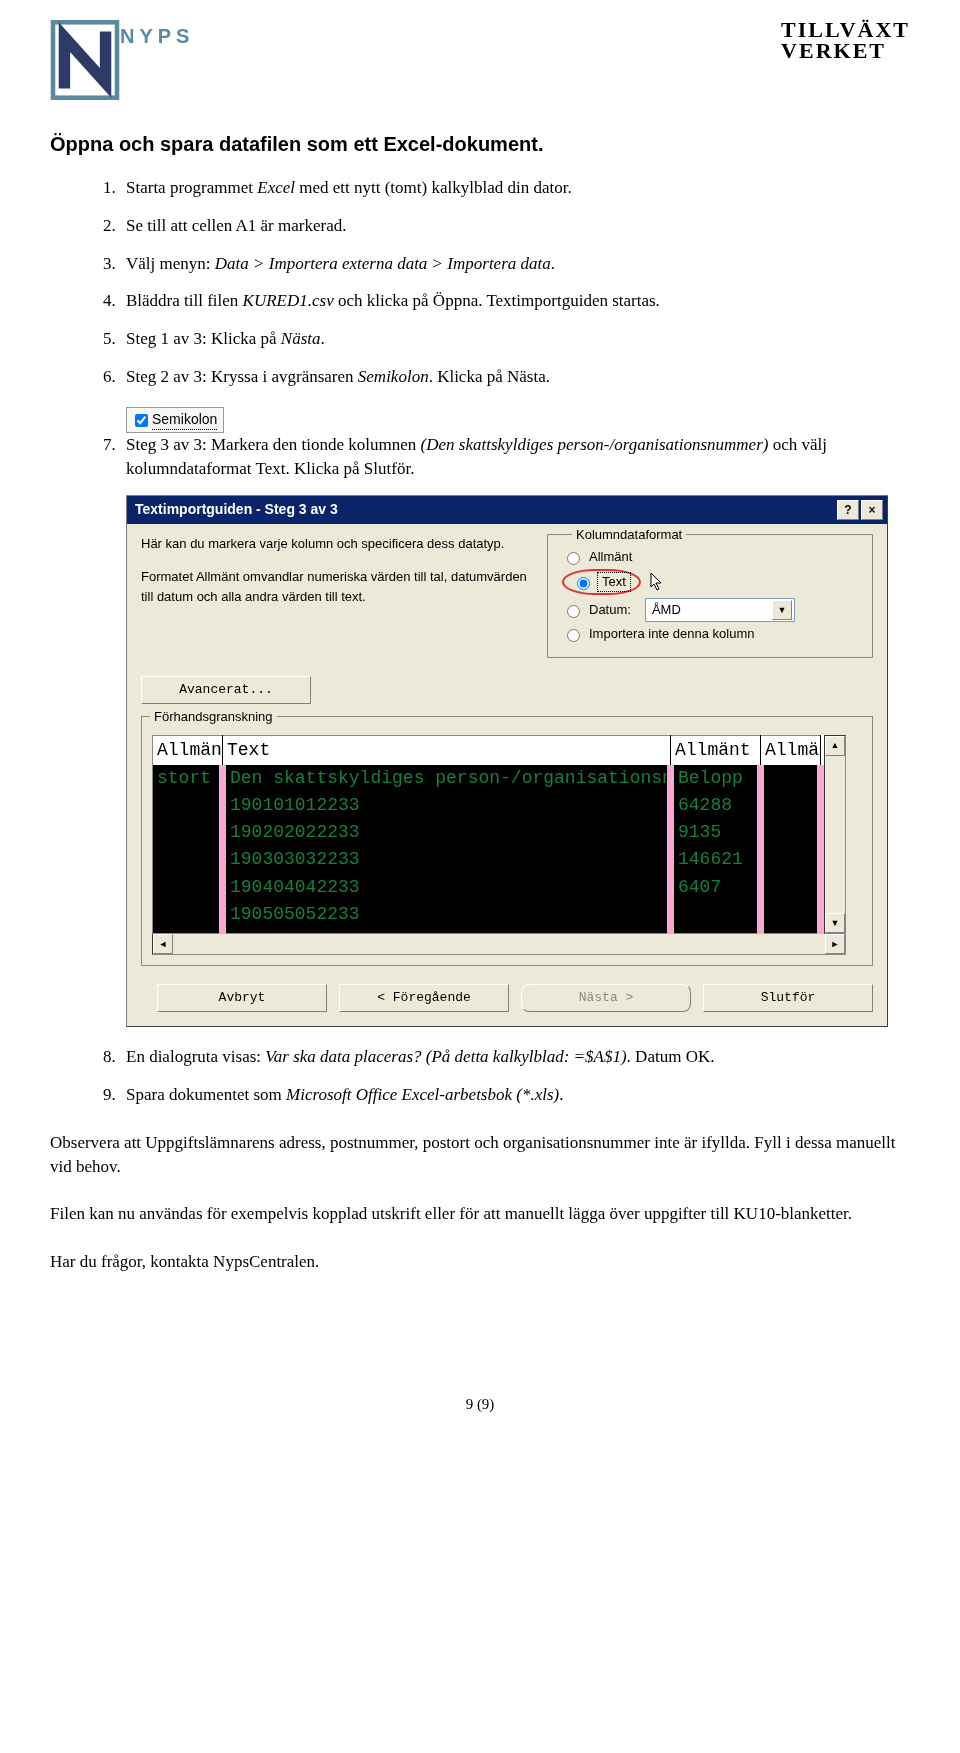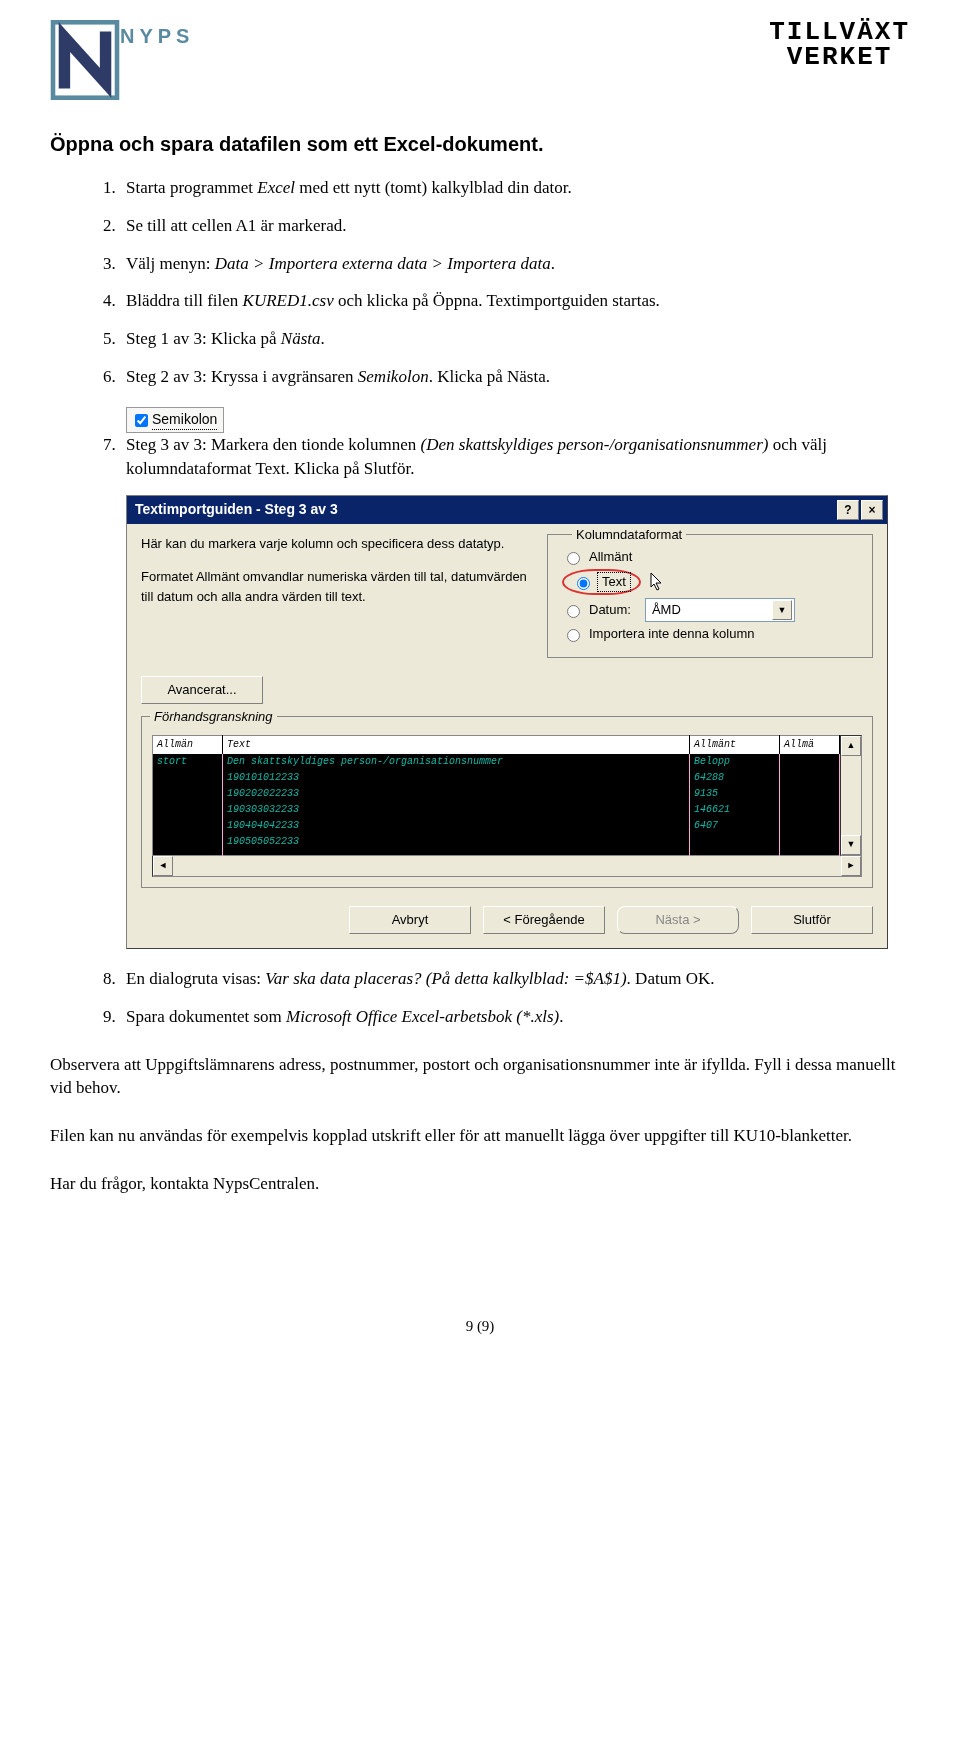--- a/index.html
+++ b/index.html
@@ -29,26 +29,26 @@
   }
   .logo-text {
     font-family: Arial, sans-serif;
     font-size: 20px;
     letter-spacing: 5px;
     color: #5a8aa0;
     font-weight: bold;
     margin-top: 2px;
   }
   .logo-right {
-    font-family: Liberation Mono, monospace;
+    font-family: Liberation Serif, serif;
     font-weight: 900;
-    font-size: 26px;
+    font-size: 22px;
     line-height: 0.95;
     letter-spacing: 2px;
-    text-align: center;
+    text-align: left;
   }
   h2.section-title {
     font-family: Arial, sans-serif;
     font-weight: bold;
     font-size: 20px;
     margin: 14px 0 18px 0;
   }
   .steps {
     list-style-type: decimal;
     padding-left: 70px;
@@ -188,49 +188,48 @@
     display: flex;
     align-items: center;
     justify-content: center;
     font-size: 9px;
   }
   .btn {
     background: #ece9d8;
     border: 1px solid #fff;
     border-right-color: #808080;
     border-bottom-color: #808080;
-    padding: 4px 10px;
-    font-family: Liberation Sans, sans-serif;
+    padding: 4px 34px;
+    font-family: Liberation Mono, monospace;
     font-size: 13px;
     min-width: 100px;
     text-align: center;
     display: inline-block;
   }
   .advanced-row {
     margin: 18px 0 10px 0;
   }
   .preview-fieldset {
     position: relative;
     border: 1px solid #888;
-    padding: 18px 10px 10px 10px;
+    padding: 18px 26px 10px 10px;
     margin-top: 12px;
-    font-style: italic;
   }
   .preview-fieldset .legend {
     position: absolute;
     top: -9px;
     left: 8px;
     background: #ece9d8;
     padding: 0 4px;
   }
   .preview-grid {
     background: #fff;
     border: 1px inset #888;
     font-family: "Courier New", monospace;
-    font-size: 10px;
+    font-size: 18px;
     width: 100%;
     border-collapse: collapse;
     table-layout: fixed;
     position: relative;
   }
   .preview-wrap {
     display: flex;
   }
   .preview-table-container {
     flex: 1;
@@ -241,22 +240,22 @@
     color: #000;
     text-align: left;
     font-weight: normal;
     border-right: 1px solid #000;
     padding: 2px 4px;
     white-space: nowrap;
     overflow: hidden;
   }
   .preview-grid td {
     background: #000;
-    color: #14b8a6;
-    border-right: 1px solid #f9a8d4;
+    color: #15803d;
+    border-right: 7px solid #f9a8d4;
     padding: 1px 4px;
     white-space: nowrap;
     overflow: hidden;
   }
   .preview-grid tr.lastdata td {
     padding-bottom: 6px;
   }
   .vscroll {
     width: 20px;
     background: #ece9d8;

